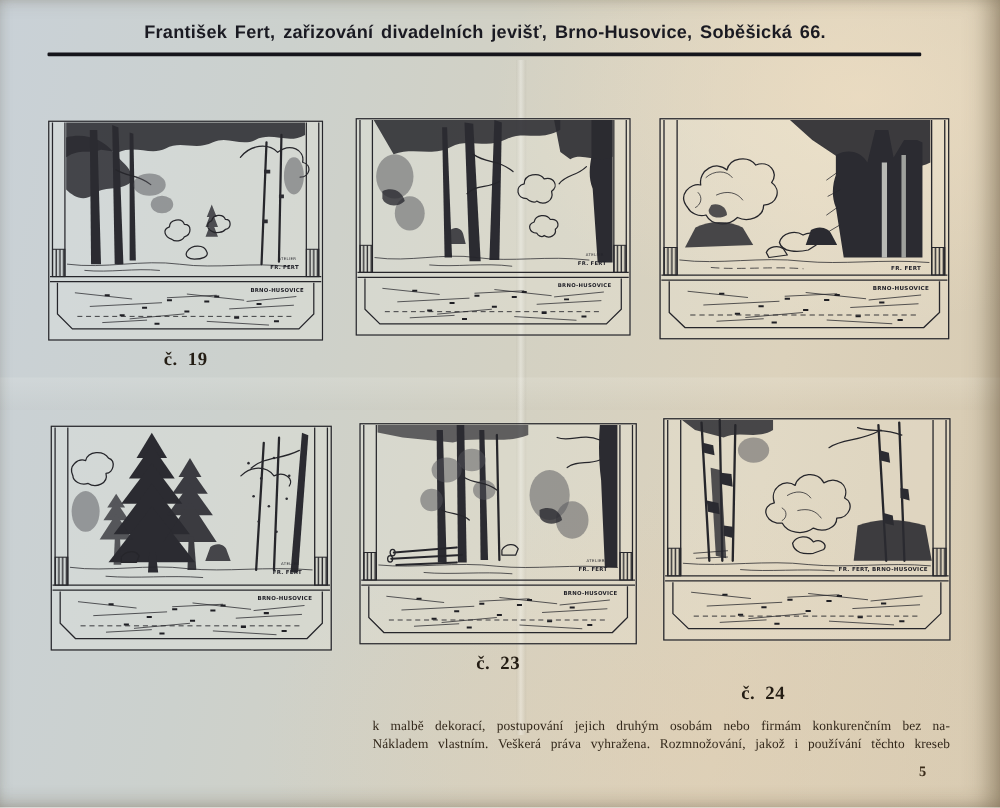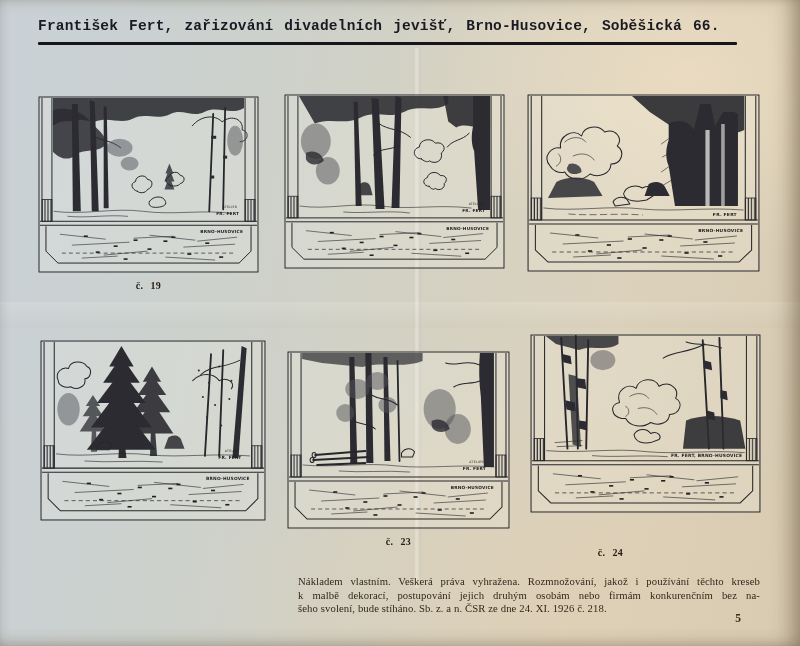--- a/index.html
+++ b/index.html
@@ -27,42 +27,42 @@
     background:linear-gradient(to right, rgba(60,55,40,.06), rgba(255,255,252,.5) 45%, rgba(60,55,40,.08));
     opacity:.65;pointer-events:none;
   }
   .crease-h{
     position:absolute;left:0;top:302px;width:800px;height:26px;
     background:linear-gradient(to bottom, rgba(255,255,250,.25), rgba(120,110,90,.05));
     opacity:.5;pointer-events:none;
   }
   
   .hdr{
-    position:absolute;left:38px;top:18px;width:700px;text-align:left;
-    font-family:Liberation Mono, monospace;font-weight:700;
+    position:absolute;left:38px;top:18px;width:700px;text-align:center;
+    font-family:Liberation Sans, sans-serif;font-weight:700;
     font-size:14.5px;letter-spacing:.2px;word-spacing:2px;color:#1a1a22;
     white-space:nowrap;
   }
   .hdr-rule{
     position:absolute;left:38px;top:42px;width:699px;height:3px;background:#15151b;
     border-radius:1px;
   }
   
   figure.plate{position:absolute;margin:0;}
   figure.plate svg{display:block;background:rgba(248,247,240,.18);}
   figcaption{
     text-align:center;margin-top:7px;
     font-family:"Liberation Serif", serif;font-weight:700;
-    font-size:10px;letter-spacing:.4px;word-spacing:4px;color:#241d14;
+    font-size:15px;letter-spacing:.4px;word-spacing:4px;color:#241d14;
   }
   .p1{left:38px;top:96px;}   .p1 svg{width:221px;height:177px;}
   .p2{left:284px;top:94px;}  .p2 svg{width:221px;height:175px;}
   .p3{left:527px;top:94px;}  .p3 svg{width:233px;height:178px;} .p3 figcaption{padding-right:22px;}
   .p4{left:40px;top:340px;}  .p4 svg{width:226px;height:181px;} .p4 figcaption{padding-left:10px;}
-  .p5{left:287px;top:351px;} .p5 svg{width:223px;height:178px;}
+  .p5{left:287px;top:338px;} .p5 svg{width:223px;height:178px;}
   .p6{left:530px;top:334px;} .p6 svg{width:231px;height:179px;} .p6 figcaption{padding-right:70px;margin-top:34px;}
   
   svg .ln{fill:none;stroke:#26262b;stroke-width:1;stroke-linecap:round;stroke-linejoin:round;}
   svg .thin{stroke-width:.6;}
   svg .sw2{stroke-width:1.8;}
   svg .dk{fill:#2b2b31;stroke:none;}
   svg .md{fill:#54545a;opacity:.5;stroke:none;}
   svg text{fill:#23232a;font-family:"DejaVu Sans", sans-serif;}
   .sig-s{font-size:3.1px;letter-spacing:.3px;}
   .sig-b{font-size:4.3px;font-weight:bold;letter-spacing:.2px;}
@@ -344,19 +344,18 @@
         <path class="ln thin" d="M24,108l26,-2M26,112l24,-1"></path>
         <path class="ln thin" d="M16,116c32,3,64-3,96,1c32,3,60-2,94,1"></path>
         <path class="ln thin" d="M60,121c22,2,46-1,72,1"></path>
       </g>
       <text class="sig-b" x="204" y="122" text-anchor="end">FR. FERT, BRNO-HUSOVICE</text>
     </svg>
     <figcaption>č. 24</figcaption>
   </figure>
 
   <div class="imprint">
+    <div class="just">k malbě dekorací, postupování jejich druhým osobám nebo firmám konkurenčním bez na-</div>
     <div class="just">Nákladem vlastním. Veškerá práva vyhražena. Rozmnožování, jakož i používání těchto kreseb</div>
-    <div class="just">k malbě dekorací, postupování jejich druhým osobám nebo firmám konkurenčním bez na-</div>
-    <div>šeho svolení, bude stíháno. Sb. z. a n. ČSR ze dne 24. XI. 1926 č. 218.</div>
   </div>
   <div class="pageno">5</div>
 
 </div>
 
 </body></html>

